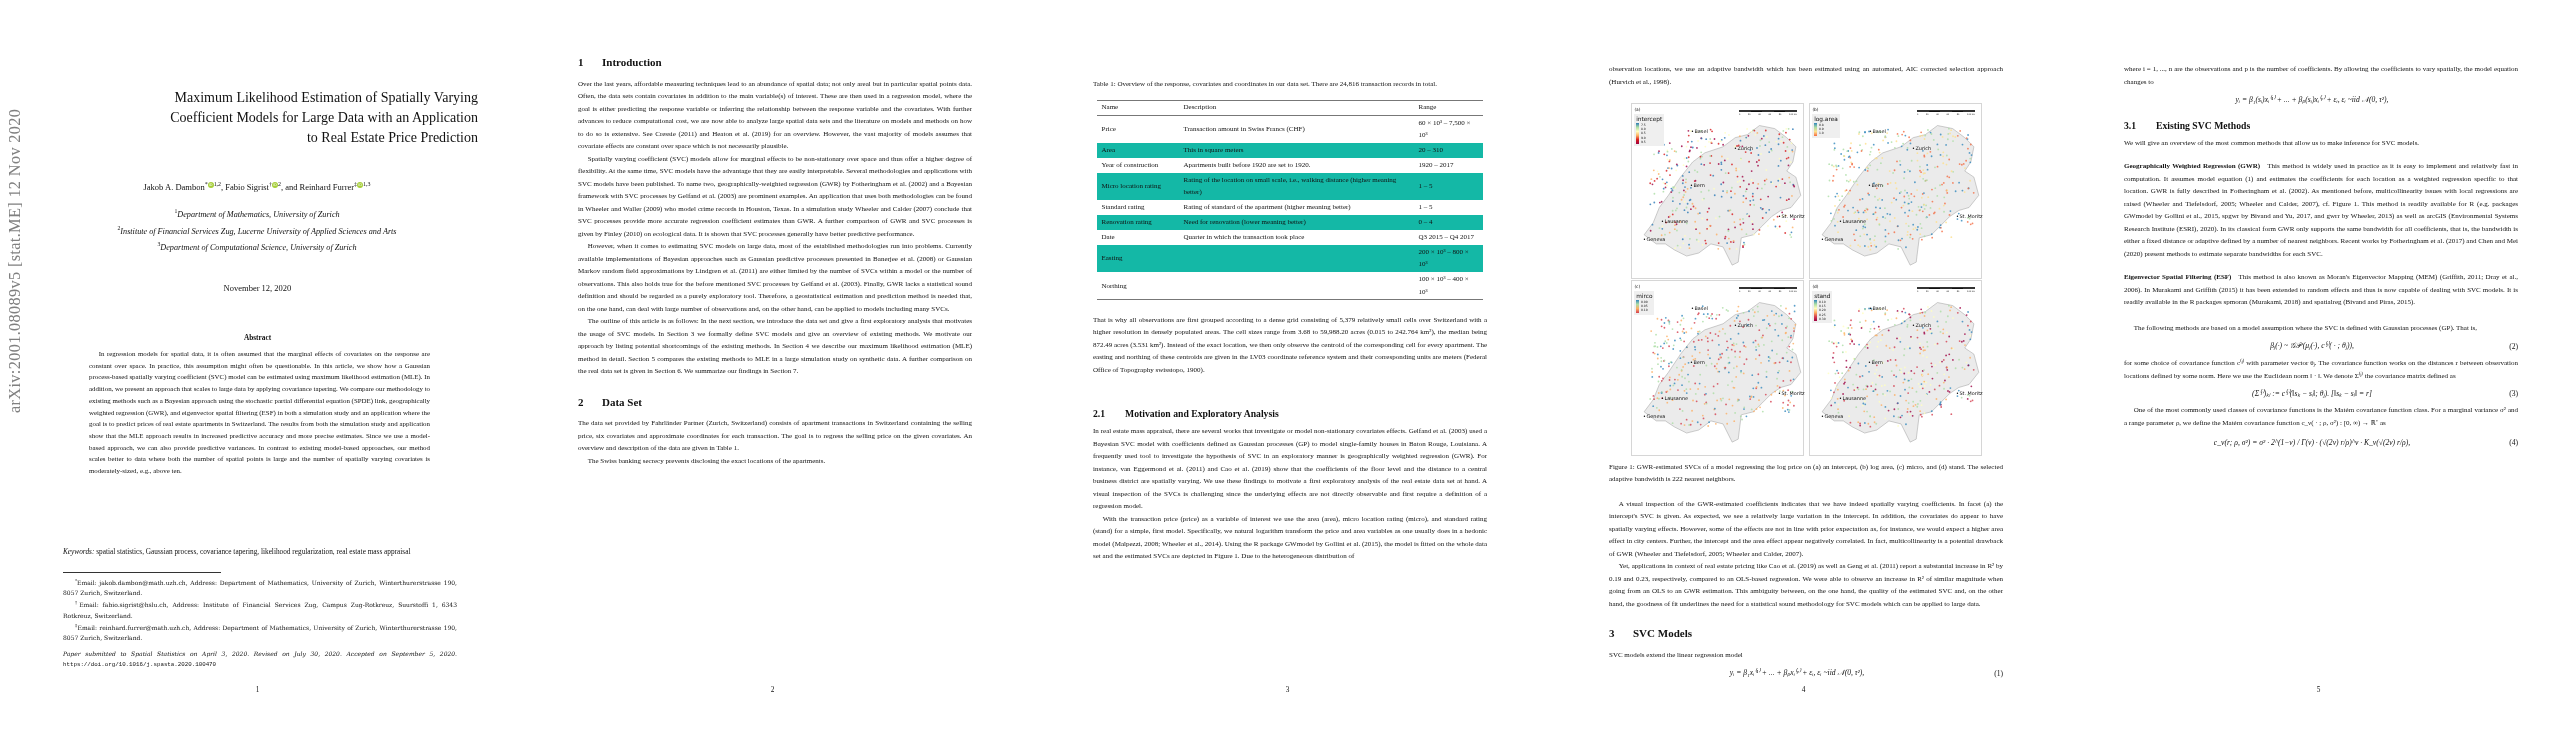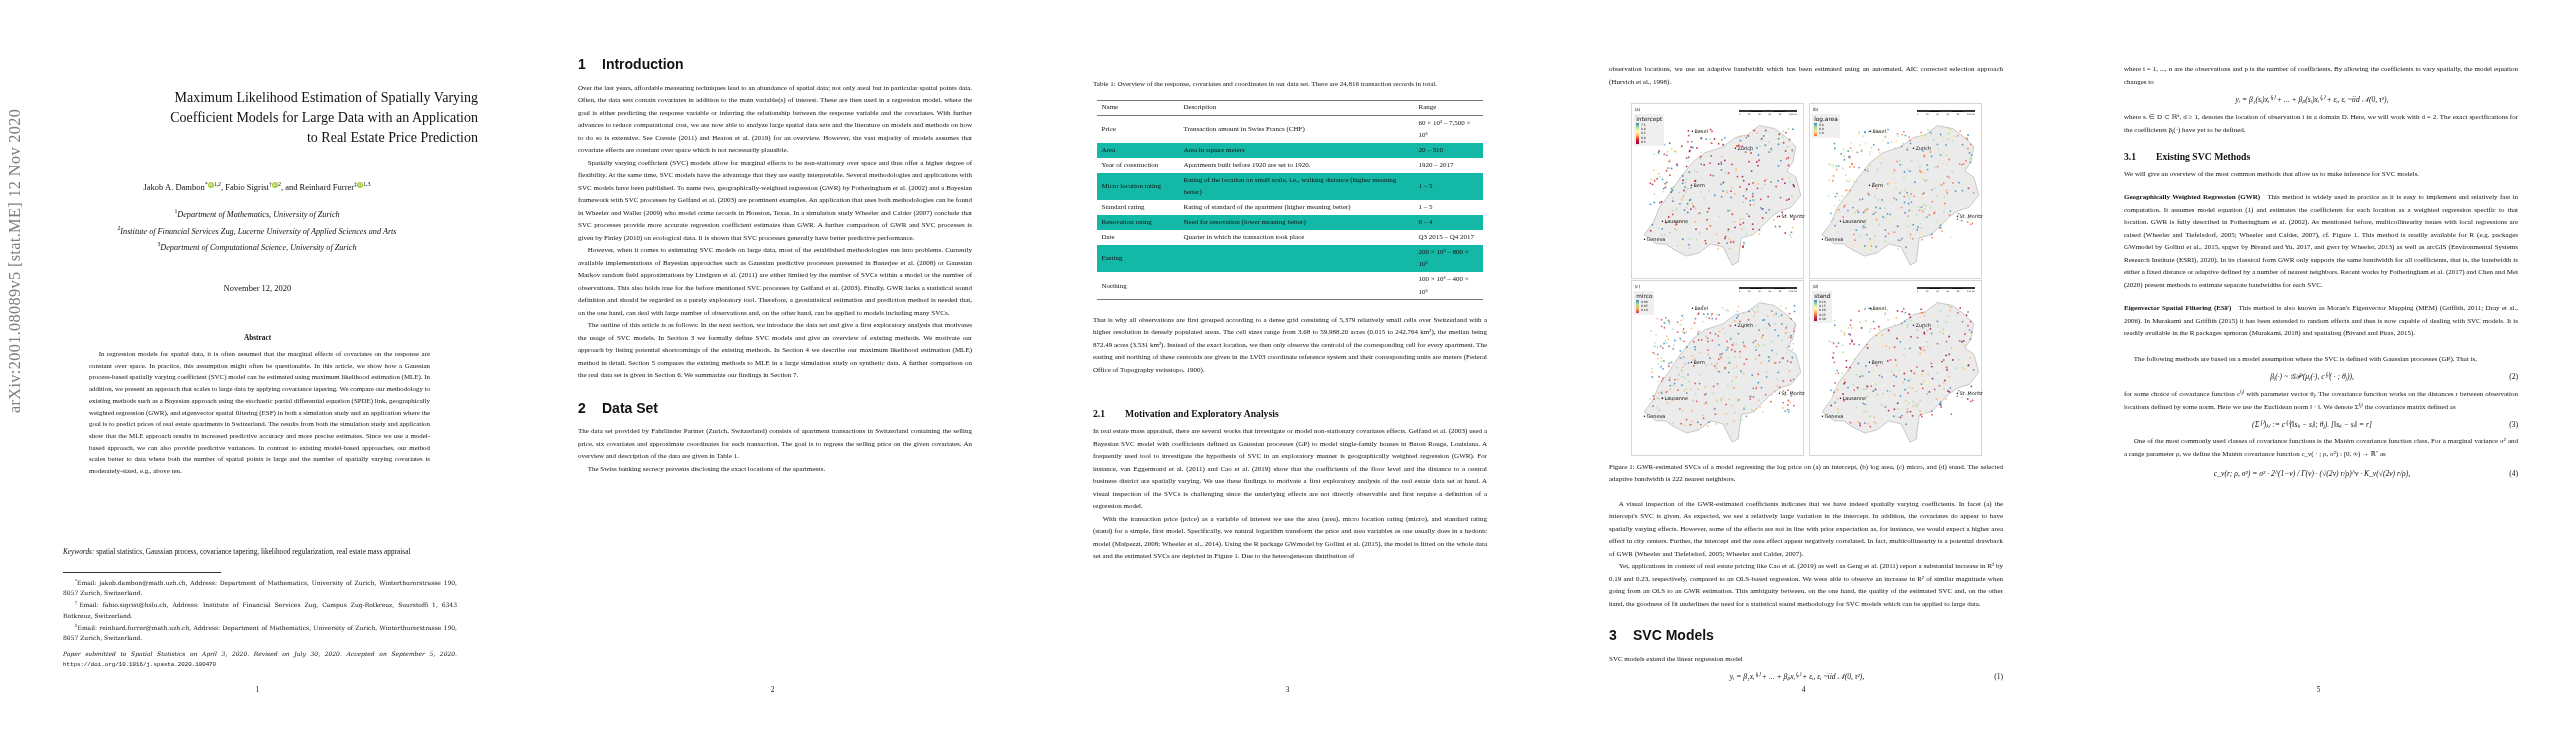--- a/index.html
+++ b/index.html
@@ -5,21 +5,21 @@
   * { box-sizing: border-box; margin: 0; padding: 0; }
   html, body { width: 2576px; height: 729px; background: #ffffff; overflow: hidden; }
   body { font-family: "DejaVu Serif", "Liberation Serif", serif; color: #111; position: relative; }
   .page { position: absolute; top: 0; width: 515px; height: 729px; background: #fff; }
   .content { position: absolute; left: 63px; width: 394px; }
   .p { font-size: 7px; line-height: 12.5px; text-align: justify; hyphens: auto; font-family: "Liberation Serif", serif; }
   .p.indent { text-indent: 9.7px; }
   .p + .p { margin-top: 0; }
   em, .it { font-style: italic; }
   .tt { font-family: "Liberation Mono", monospace; font-size: 6.7px; }
-  .sec { font-family: Liberation Sans, sans-serif; font-weight: bold; font-size: 14px; margin: 0 0 9.7px 0; }
+  .sec { font-family: Liberation Serif, serif; font-weight: bold; font-size: 11px; margin: 0 0 9.7px 0; }
   .sec .num { display: inline-block; width: 24px; }
   .subsec { font-family: "Liberation Serif", serif; font-weight: bold; font-size: 9.7px; margin: 0 0 6px 0; }
   .subsec .num { display: inline-block; width: 32px; }
   .pagenum { position: absolute; top: 685px; left: 0; width: 515px; text-align: center; font-size: 7.3px; font-family: "Liberation Serif", serif; }
 
   
   .arxiv { position: absolute; left: 4.9px; top: 413px; transform: rotate(-90deg); transform-origin: left top; font-family: "Liberation Serif", serif; font-size: 16.4px; color: #808080; white-space: nowrap; letter-spacing: 0.3px; }
   .title { position: absolute; left: 36px; width: 442px; top: 88px; text-align: right; font-family: "Liberation Serif", serif; font-size: 14px; line-height: 20px; }
   .authors { position: absolute; left: 36px; width: 442px; top: 181px; text-align: center; font-family: "Liberation Serif", serif; font-size: 8.5px; }
   .orcid { display: inline-block; width: 6px; height: 6px; border-radius: 50%; background: #a6ce39; color: #fff; font-size: 3.6px; line-height: 6px; text-align: center; vertical-align: super; font-family: "DejaVu Sans", sans-serif; }
@@ -55,21 +55,21 @@
   .legend .lticks { font-size: 3px; line-height: 4.3px; margin-left: 1.8px; }
   .scalebar { position: absolute; right: 6px; top: 6px; width: 58px; font-family: "DejaVu Sans", sans-serif; }
   .scalebar .bars { display: flex; height: 2.4px; border: 0.3px solid #333; }
   .scalebar .bars span { flex: 1; }
   .scalebar .bars span.b { background: #111; }
   .scalebar .nums { display: flex; justify-content: space-between; font-size: 2.1px; margin-top: 0.6px; }
   .panel svg { position: absolute; left: 0; top: 0; }
   .city { position: absolute; font-size: 4.9px; font-family: "DejaVu Sans", sans-serif; white-space: nowrap; }
   .city::before { content: "•"; margin-right: 0.6px; }
 
-  .eq { display: flex; justify-content: space-between; align-items: center; font-family: "Liberation Serif", serif; font-size: 7.6px; font-style: italic; margin: 6px 0; }
+  .eq { display: flex; justify-content: space-between; align-items: flex-end; font-family: "Liberation Serif", serif; font-size: 7.6px; font-style: italic; margin: 6px 0; }
   .eq .body { flex: 1; text-align: center; }
   .eq .no { font-style: normal; width: 18px; text-align: right; }
   .para-head { font-weight: bold; }
 </style>
 </head>
 <body>
 
 <div class="page" style="left:0">
   <div class="arxiv">arXiv:2001.08089v5  [stat.ME]  12 Nov 2020</div>
   <div class="title">
@@ -133,21 +133,21 @@
         </tr>
       </thead>
       <tbody id="table-body">
           <tr>
             <td class="c1">Price</td>
             <td class="c2">Transaction amount in Swiss Francs (CHF)</td>
             <td class="c3">60 × 10³ – 7,500 × 10³</td>
           </tr>
           <tr class="shade">
             <td class="c1">Area</td>
-            <td class="c2">Area in square meters</td>
+            <td class="c2">This in square meters</td>
             <td class="c3">20 – 310</td>
           </tr>
           <tr>
             <td class="c1">Year of construction</td>
             <td class="c2">Apartments built before 1920 are set to 1920.</td>
             <td class="c3">1920 – 2017</td>
           </tr>
           <tr class="shade">
             <td class="c1">Micro location rating</td>
             <td class="c2">Rating of the location on small scale, i.e., walking distance (higher meaning better)</td>
@@ -1928,21 +1928,20 @@
   <div class="pagenum">4</div>
 </div>
 
 <div class="page" style="left:2061px">
   <div class="content" style="top:63px">
     <div class="p">where i = 1, ..., n are the observations and p is the number of coefficients. By allowing the coefficients to vary spatially, the model equation changes to</div>
     <div class="eq">
       <span class="body">yᵢ = β₁(sᵢ)xᵢ⁽¹⁾ + ... + βₚ(sᵢ)xᵢ⁽ᵖ⁾ + εᵢ,    εᵢ ~iid 𝒩(0, τ²),</span>
       <span class="no"></span>
     </div>
-    <div class="p">where sᵢ ∈ D ⊂ ℝᵈ, d ≥ 1, denotes the location of observation i in a domain D. Here, we will work with d = 2. The exact specifications for the coefficients βⱼ(·) have yet to be defined.</div>
     <div class="subsec" style="margin-top:14.6px">
       <span class="num">3.1</span><span>Existing SVC Methods</span>
     </div>
     <div class="p">We will give an overview of the most common methods that allow us to make inference for SVC models.</div>
     <div class="p" style="margin-top:11px">
       <span class="para-head">Geographically Weighted Regression (GWR)</span>&nbsp;&nbsp;
       <span>This method is widely used in practice as it is easy to implement and relatively fast in computation. It assumes model equation (1) and estimates the coefficients for each location as a weighted regression specific to that location. GWR is fully described in Fotheringham et al. (2002). As mentioned before, multicollinearity issues with local regressions are raised (Wheeler and Tiefelsdorf, 2005; Wheeler and Calder, 2007), cf. Figure 1. This method is readily available for R (e.g. packages GWmodel by Gollini et al., 2015, spgwr by Bivand and Yu, 2017, and gwrr by Wheeler, 2013) as well as arcGIS (Environmental Systems Research Institute (ESRI), 2020). In its classical form GWR only supports the same bandwidth for all coefficients, that is, the bandwidth is either a fixed distance or adaptive defined by a number of nearest neighbors. Recent works by Fotheringham et al. (2017) and Chen and Mei (2020) present methods to estimate separate bandwidths for each SVC.</span>
     </div>
     <div class="p" style="margin-top:11px">
       <span class="para-head">Eigenvector Spatial Filtering (ESF)</span>&nbsp;&nbsp;

